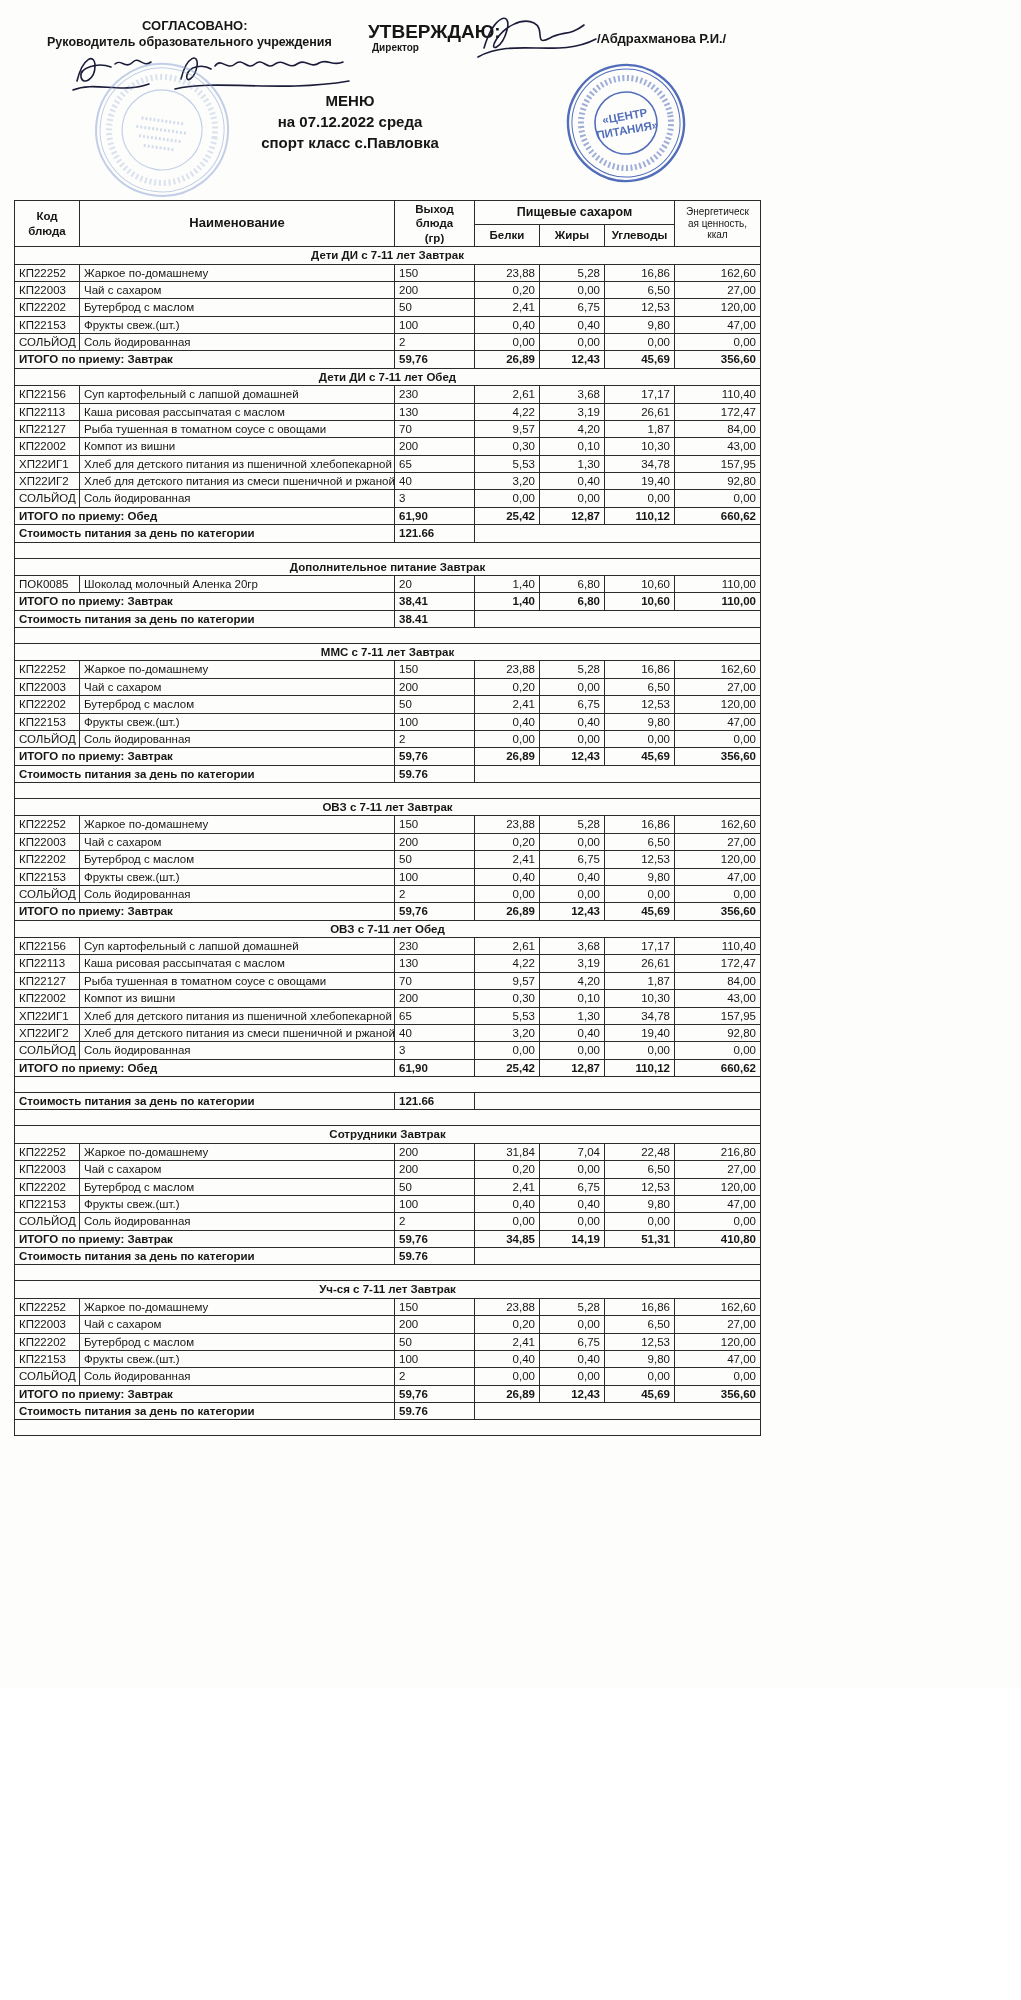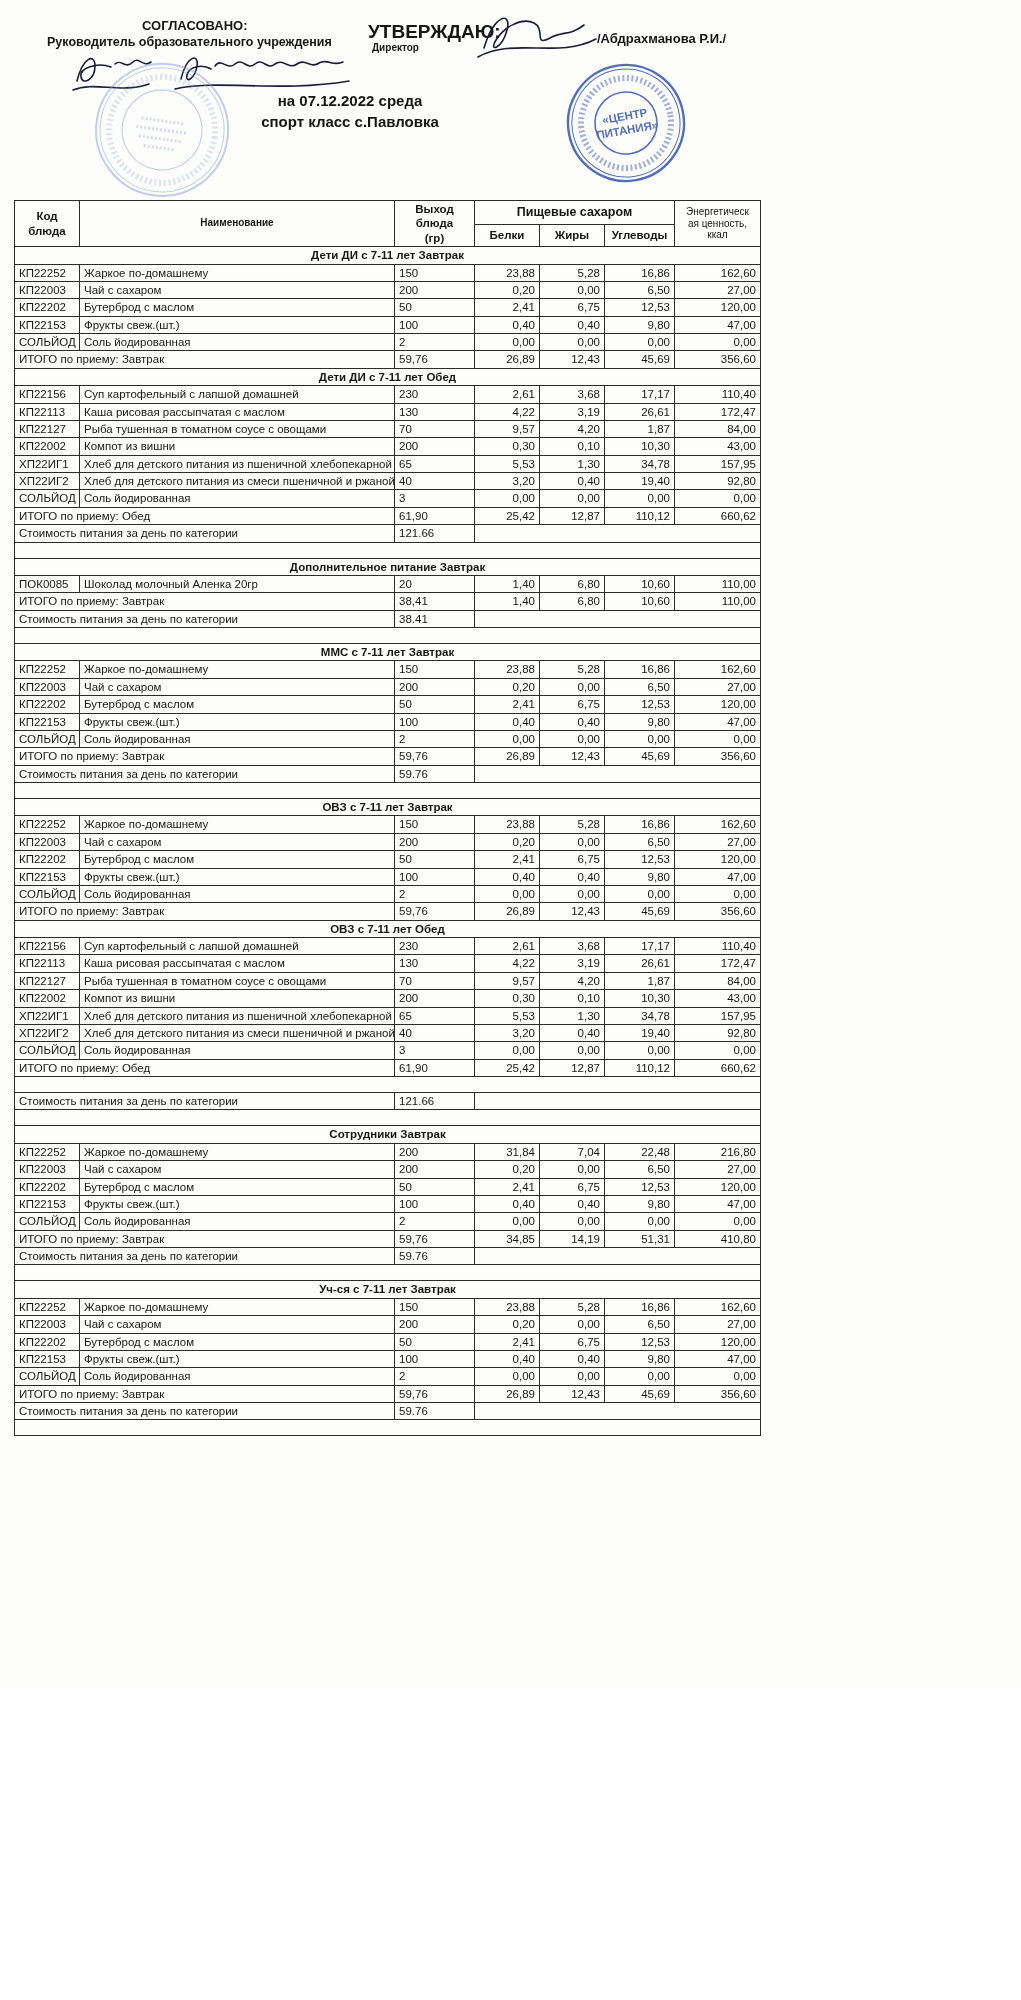--- a/index.html
+++ b/index.html
@@ -26,26 +26,26 @@
   .stamp-left  { left:90px;  top:58px; opacity:.45; transform:rotate(8deg); }
   .stamp-right { left:565px; top:62px; opacity:.82; transform:rotate(-10deg); }
 
   table.menu { position:absolute; left:14px; top:200px; width:746px;
                border-collapse:collapse; table-layout:fixed;
                border:1.5px solid #222;padding-left:45px; }
   .menu td, .menu th { border:1px solid #2b2b2b; font-size:11.5px; padding:1px 4px;
                        height:16px; line-height:1.25; overflow:hidden; white-space:nowrap;
                        vertical-align:middle; }
   .menu th { font-weight:bold; text-align:center; white-space:pre-line; }
-  .menu th.th-name { font-size:10px; }
+  .menu th.th-name { font-size:13px; }
   .menu th.th-nutr { font-size:12.5px; }
   .menu th.th-energy { font-size:10px; font-weight:normal; line-height:1.15; }
   .num   { text-align:right; }
   .num-c { text-align:left; }
-  .bold  { font-weight:normal; }
+  .bold  { font-weight:bold; }
   .section-title { text-align:center; font-weight:bold; font-size:12px; padding-right:85px; }
   .spacer { height:21px; }
 </style>
 </head>
 <body>
 
 <div class="page">
 
   <div class="hdr lbl-agreed">СОГЛАСОВАНО:</div>
   <div class="hdr lbl-agreed-role">Руководитель образовательного учреждения</div>
@@ -78,20 +78,21 @@
       <circle cx="61" cy="61" r="58" stroke-width="2.4"></circle>
       <circle cx="61" cy="61" r="54" stroke-width="1"></circle>
       <circle cx="61" cy="61" r="45" stroke-width="6" stroke-dasharray="2 2.5" opacity=".55"></circle>
       <circle cx="61" cy="61" r="31" stroke-width="1.6"></circle>
     </g>
     <text x="61" y="58" text-anchor="middle" font-size="11.5" font-weight="bold" fill="#2d4fae">«ЦЕНТР</text>
     <text x="61" y="72" text-anchor="middle" font-size="11.5" font-weight="bold" fill="#2d4fae">ПИТАНИЯ»</text>
   </svg>
 
   <div class="title-block">
+    <div>МЕНЮ</div>
     <div>на 07.12.2022  среда</div>
     <div>спорт класс с.Павловка</div>
   </div>
 
   <table class="menu">
     <colgroup>
       <col style="width:65px">
         <col style="width:315px">
         <col style="width:80px">
       <col style="width:65px">

